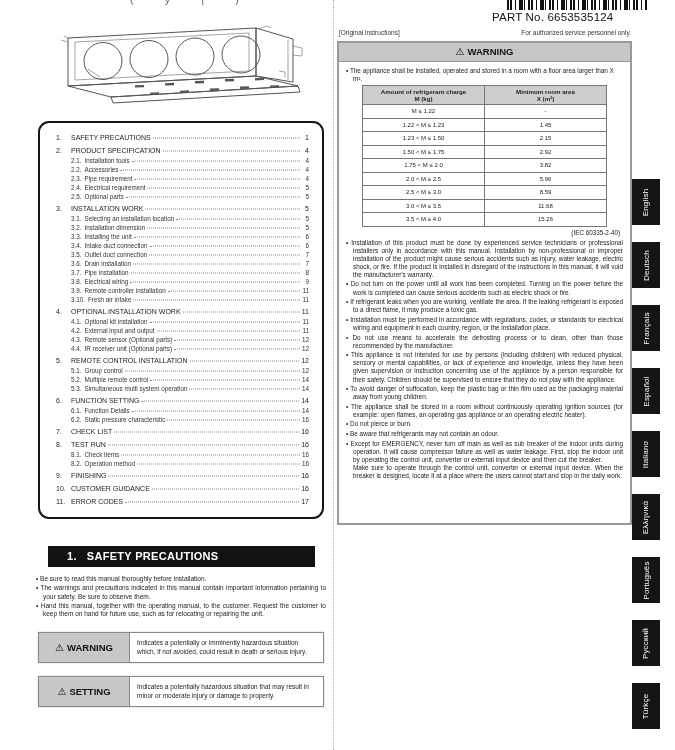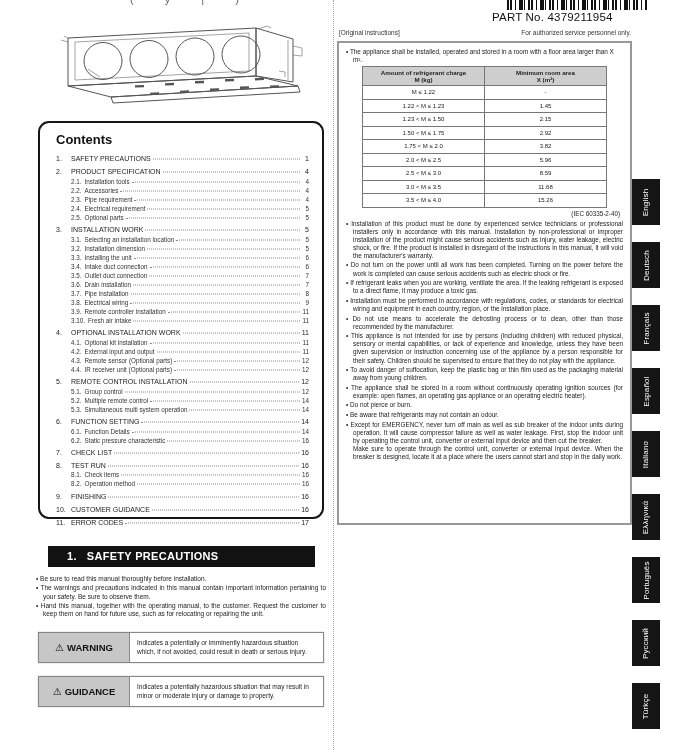--- a/index.html
+++ b/index.html
@@ -114,21 +114,20 @@
     <rect class="slot" x="200" y="69" width="9" height="2.4" transform="skewY(-2)"></rect>
     <rect class="slot" x="95" y="80" width="9" height="2.4" transform="skewY(-2)"></rect>
     <rect class="slot" x="125" y="79" width="9" height="2.4" transform="skewY(-2)"></rect>
     <rect class="slot" x="155" y="78" width="9" height="2.4" transform="skewY(-2)"></rect>
     <rect class="slot" x="185" y="77" width="9" height="2.4" transform="skewY(-2)"></rect>
     <rect class="slot" x="215" y="77" width="9" height="2.4" transform="skewY(-2)"></rect>
     <path class="thin" d="M9,20 L13,22 M6,24 L13,26"></path>
   </svg>
 
   <div class="contents-box">
-    <div class="contents-title">Contents</div>
     <div id="toc">
         <div class="toc-row main">
           <span class="toc-num">1.</span>
           <span class="toc-label">SAFETY PRECAUTIONS</span>
           <span class="toc-dots"></span>
           <span class="toc-page">1</span>
         </div>
         <div class="toc-row main">
           <span class="toc-num">2.</span>
           <span class="toc-label">PRODUCT SPECIFICATION</span>
@@ -362,35 +361,38 @@
       <div class="notice">
         <div class="notice-label">
           <span class="tri">⚠</span>
           <span>WARNING</span>
         </div>
         <div class="notice-text">Indicates a potentially or imminently hazardous situation which, if not avoided, could result in death or serious injury.</div>
       </div>
       <div class="notice">
         <div class="notice-label">
           <span class="tri">⚠</span>
-          <span>GUIDANCE</span>
+          <span>SETTING</span>
         </div>
         <div class="notice-text">Indicates a potentially hazardous situation that may result in minor or moderate injury or damage to property.</div>
       </div>
     </div>
 
   <div class="col-right">
     <div class="barcode"></div>
-    <div class="part-no">PART No. 4379211954</div>
+    <div class="part-no">PART No. 6653535124</div>
     <div class="instr-row">
       <span>[Original instructions]</span>
       <span>For authorized service personnel only.</span>
     </div>
 
     <div class="warning-panel">
+      <div class="panel-header">
+        <span class="tri">⚠</span><span>WARNING</span>
+      </div>
       <div class="panel-body">
         <p class="lead">The appliance shall be installed, operated and stored in a room with a floor area larger than X m².</p>
         <table class="refrig">
           <colgroup>
               <col>
               <col>
             </colgroup>
           <thead>
               <tr>
             <th id="th1">Amount of refrigerant charge<br>M (kg)</th>

